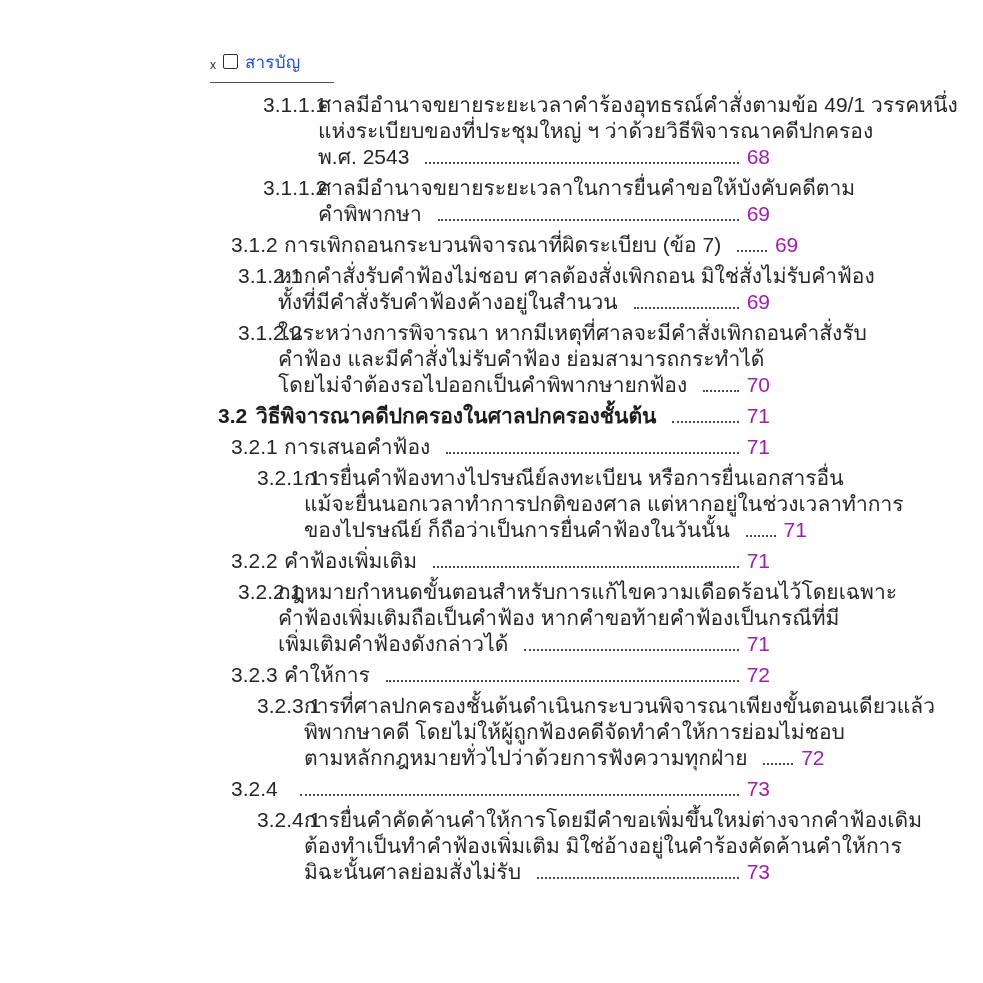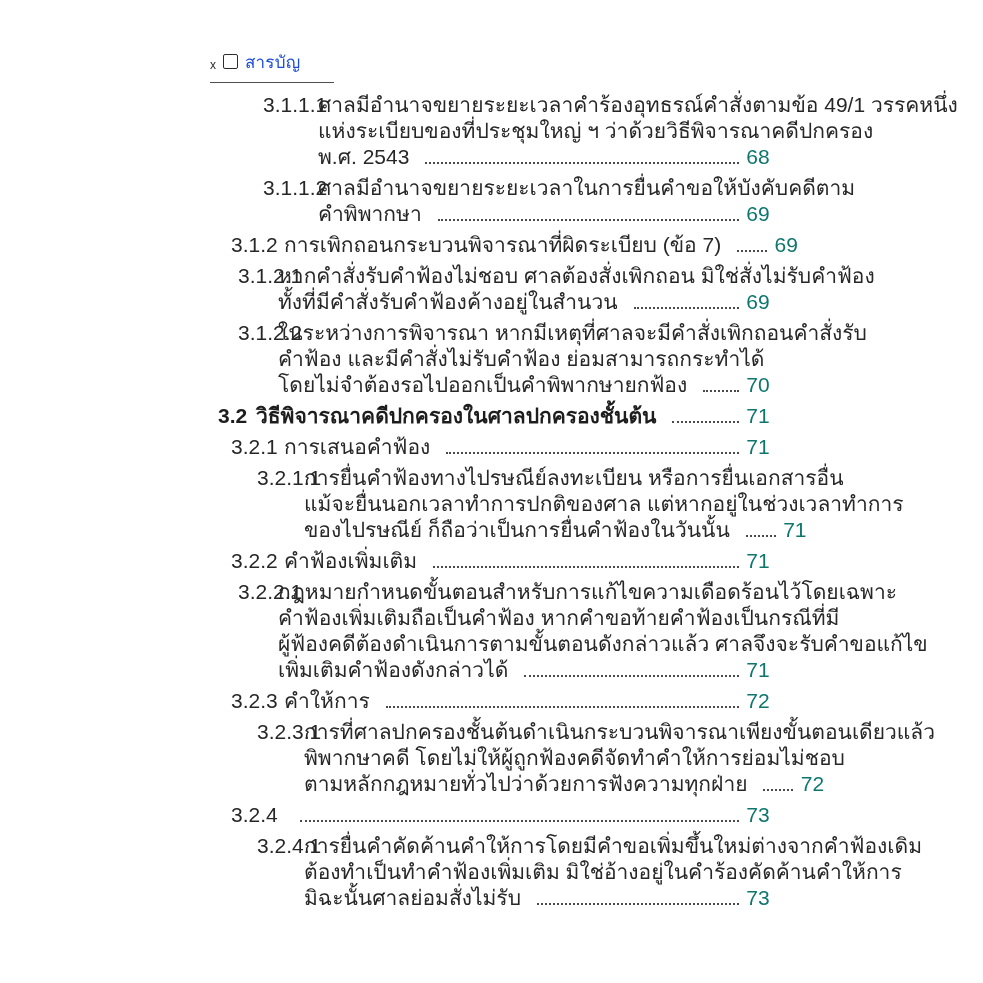--- a/index.html
+++ b/index.html
@@ -46,21 +46,21 @@
   .entry.h4b{margin-left:20px;}.entry.h4b .num{width:40px;}
   .entry.h4c{margin-left:39px;}.entry.h4c .num{width:47px;}
   .line{white-space:nowrap;}
   .line.last{display:flex;align-items:flex-end;}
   .line.last .txt{flex:none;white-space:nowrap;}
   .leader{
     flex:1 1 auto;height:0;
     border-bottom:2px dotted #4a4a4a;
     margin:0 7px 6px 16px;min-width:30px;
   }
-  .pg{flex:none;min-width:24px;text-align:center;color:#0f766e;}
+  .pg{flex:none;min-width:24px;text-align:right;color:#a21caf;}
 </style>
 </head>
 <body>
 
 <div class="page">
 
   <div class="hdr">
     <div class="hdr-row">
       <span class="close-x">x</span>
       <span class="cbox"></span>
@@ -165,21 +165,20 @@
             <span class="leader"></span>
             <span class="pg">71</span>
           </div>
         </div>
       </div>
       <div class="entry h4b">
         <span class="num">3.2.2.1</span>
         <div class="body">
           <div class="line"><span class="txt">กฎหมายกำหนดขั้นตอนสำหรับการแก้ไขความเดือดร้อนไว้โดยเฉพาะ</span></div>
           <div class="line"><span class="txt">คำฟ้องเพิ่มเติมถือเป็นคำฟ้อง หากคำขอท้ายคำฟ้องเป็นกรณีที่มี</span></div>
-          <div class="line"><span class="txt">ผู้ฟ้องคดีต้องดำเนินการตามขั้นตอนดังกล่าวแล้ว ศาลจึงจะรับคำขอแก้ไข</span></div>
           <div class="line last">
             <span class="txt">เพิ่มเติมคำฟ้องดังกล่าวได้</span>
             <span class="leader"></span>
             <span class="pg">71</span>
           </div>
         </div>
       </div>
       <div class="entry h3">
         <span class="num">3.2.3</span>
         <div class="body">

